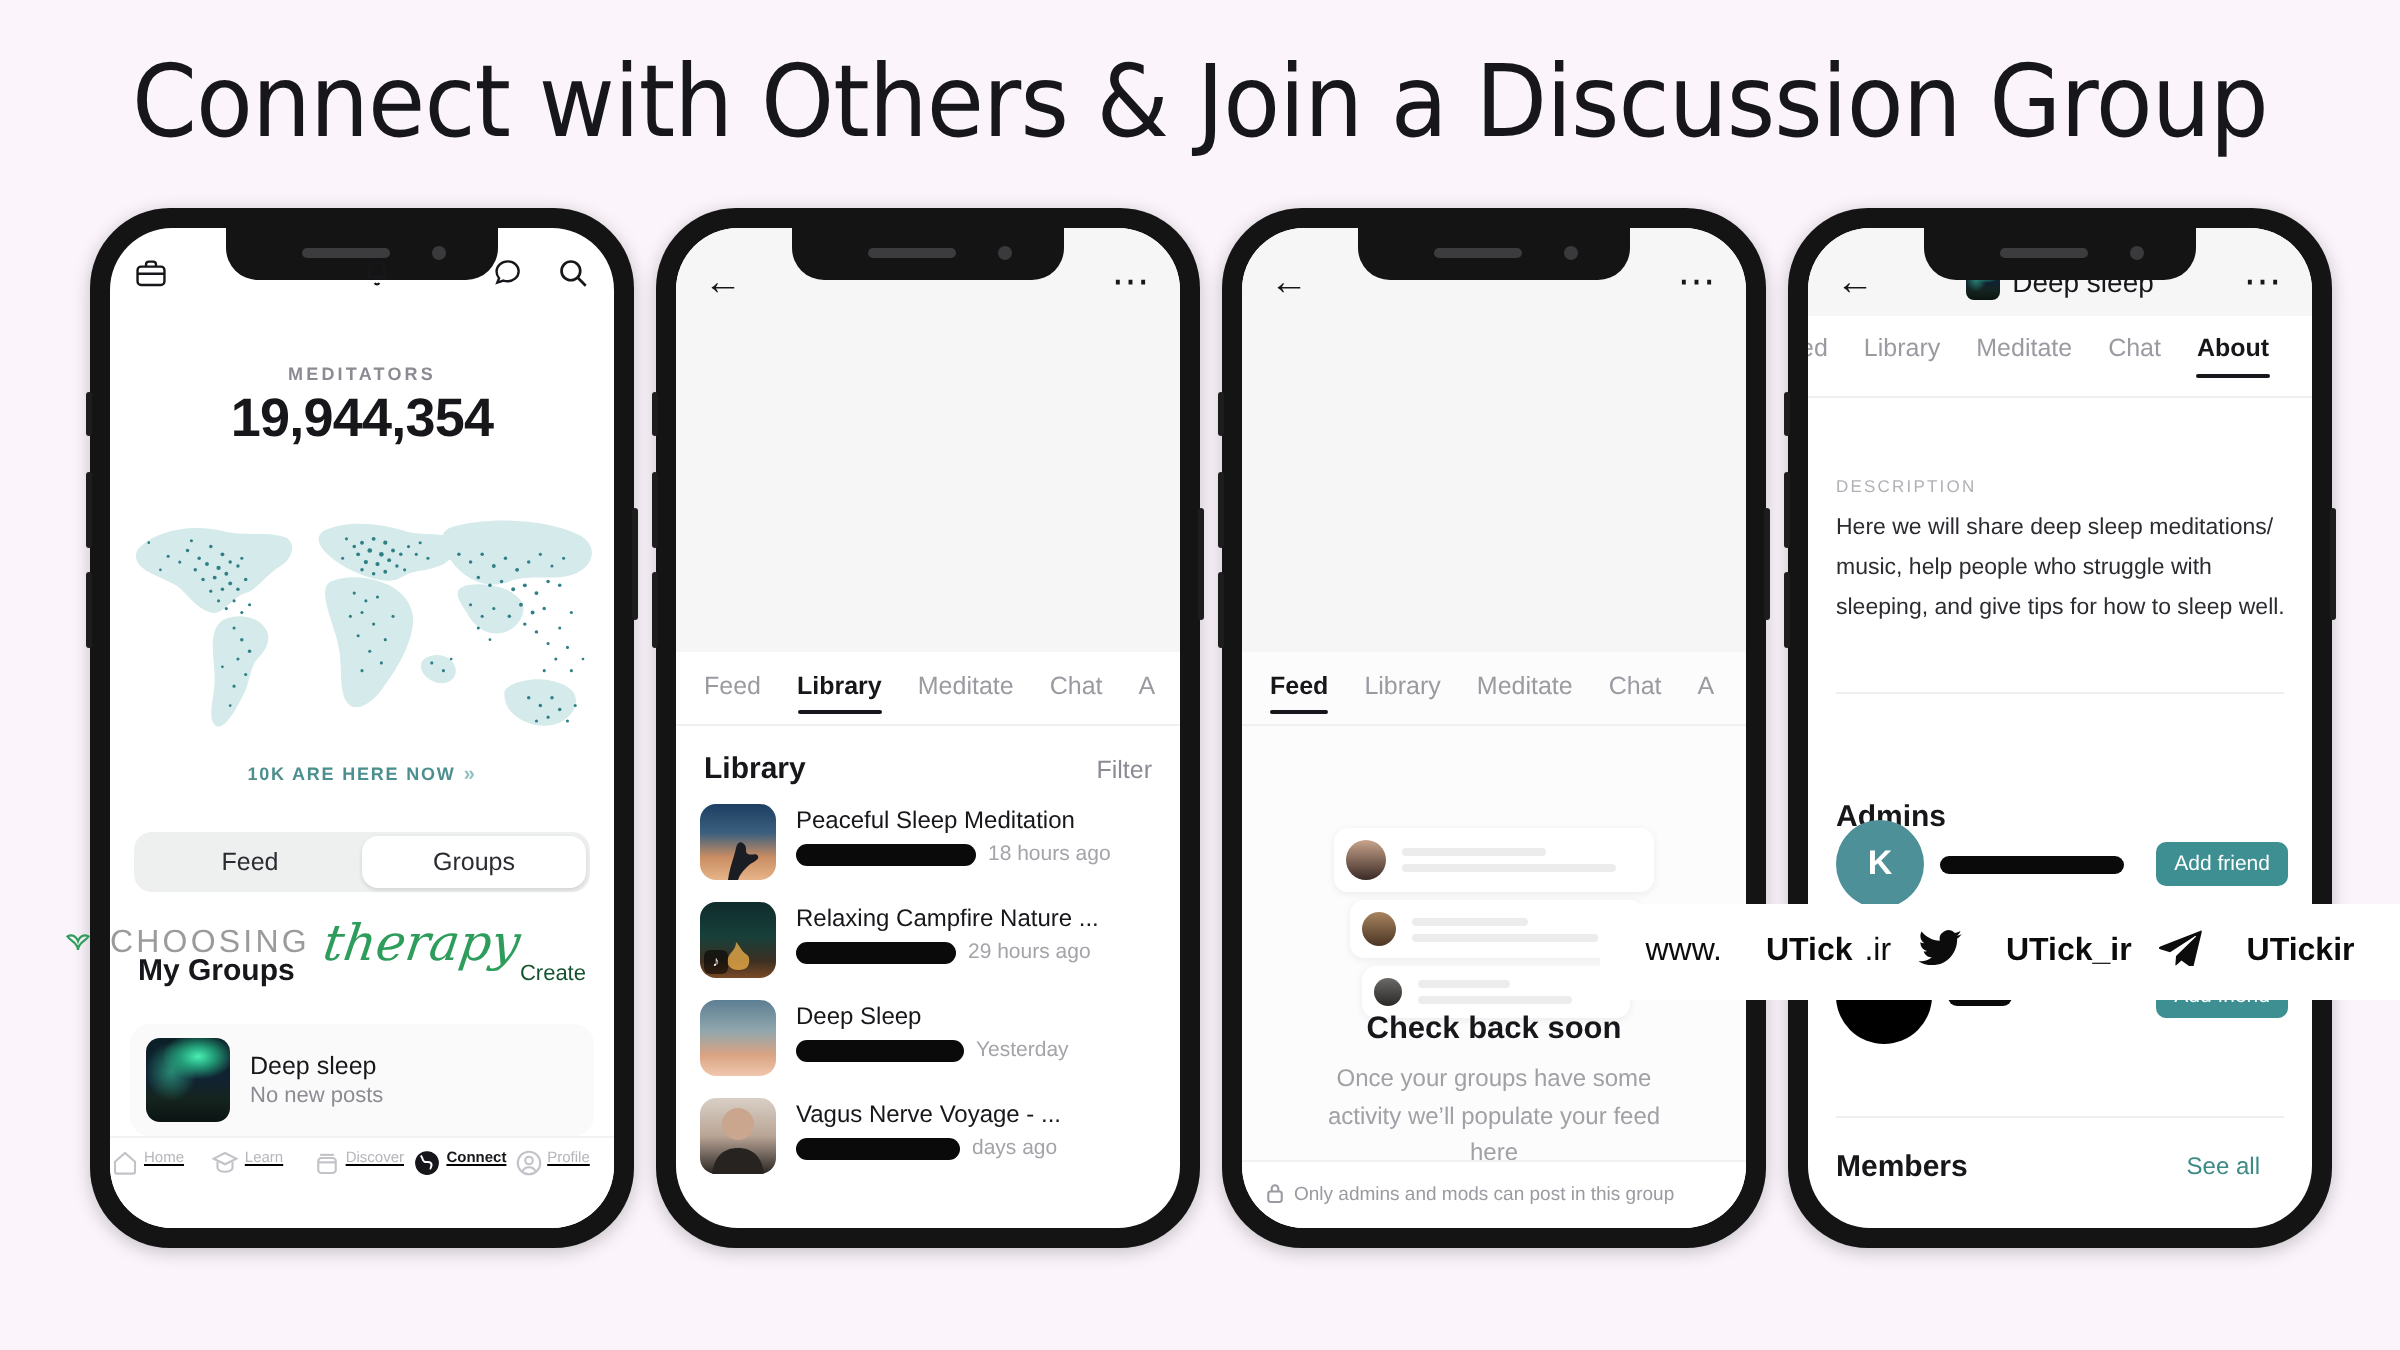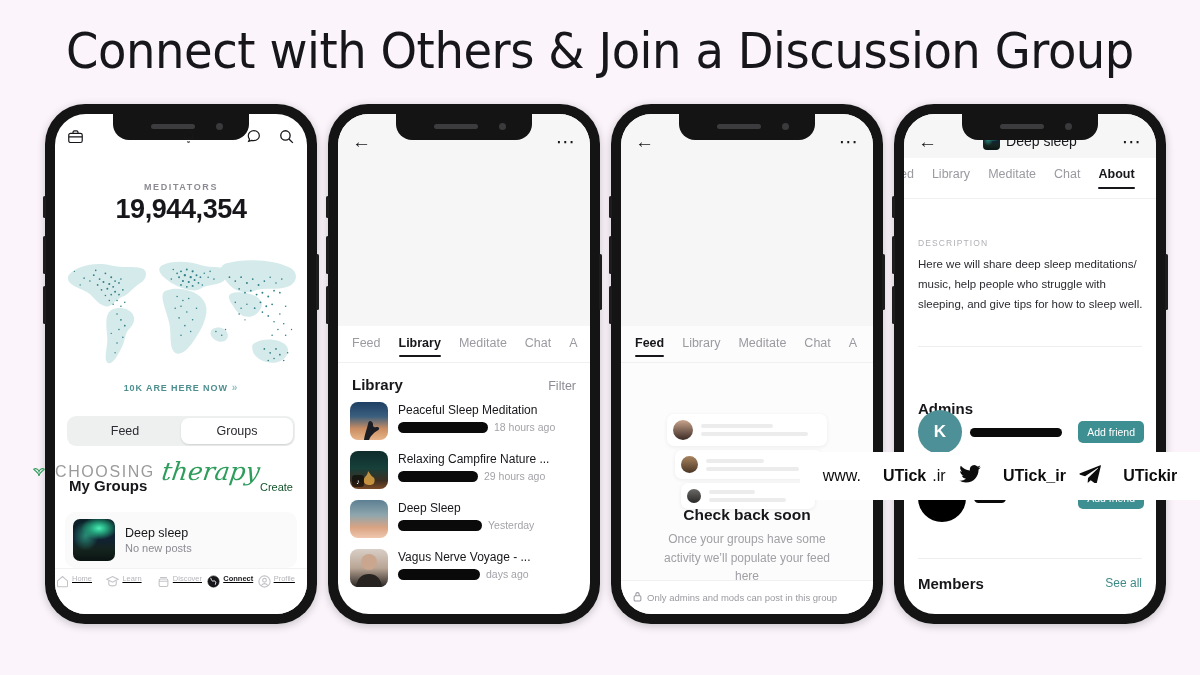--- a/index.html
+++ b/index.html
@@ -273,21 +273,21 @@
     width: 44px; height: 44px; border-radius: 50%; flex: none;
     display: flex; align-items: center; justify-content: center;
     color: #fff; font-size: 17px; font-weight: 700;
   }
   .admin-name { height: 9px; background: #0a0a0a; border-radius: 6px; margin-left: 8px; }
   .addfriend {
     margin-left: auto; background: #3e8f92; color: #fff;
     font-size: 10.5px; padding: 5px 9px; border-radius: 5px; white-space: nowrap;
   }
   .members-title { position: absolute; bottom: 22px; left: 14px; font-size: 15px; font-weight: 700; color: #17161a; }
-  .see-all { position: absolute; bottom: 24px; right: 14px; font-size: 12px; color: #3c8a86; }
+  .see-all { position: absolute; bottom: 24px; right: 26px; font-size: 12px; color: #3c8a86; }
 
   
   .ct-logo {
     position: absolute; left: 30px; bottom: 14px;
     display: flex; align-items: center; gap: 7px;
   }
   .ct-choosing { font-size: 16px; letter-spacing: 1.6px; color: #9b9b9b; }
   .ct-therapy {
     font-family: "DejaVu Serif", serif; font-style: italic;
     font-size: 25px; color: #2e9d5c; transform: skewX(-8deg);

